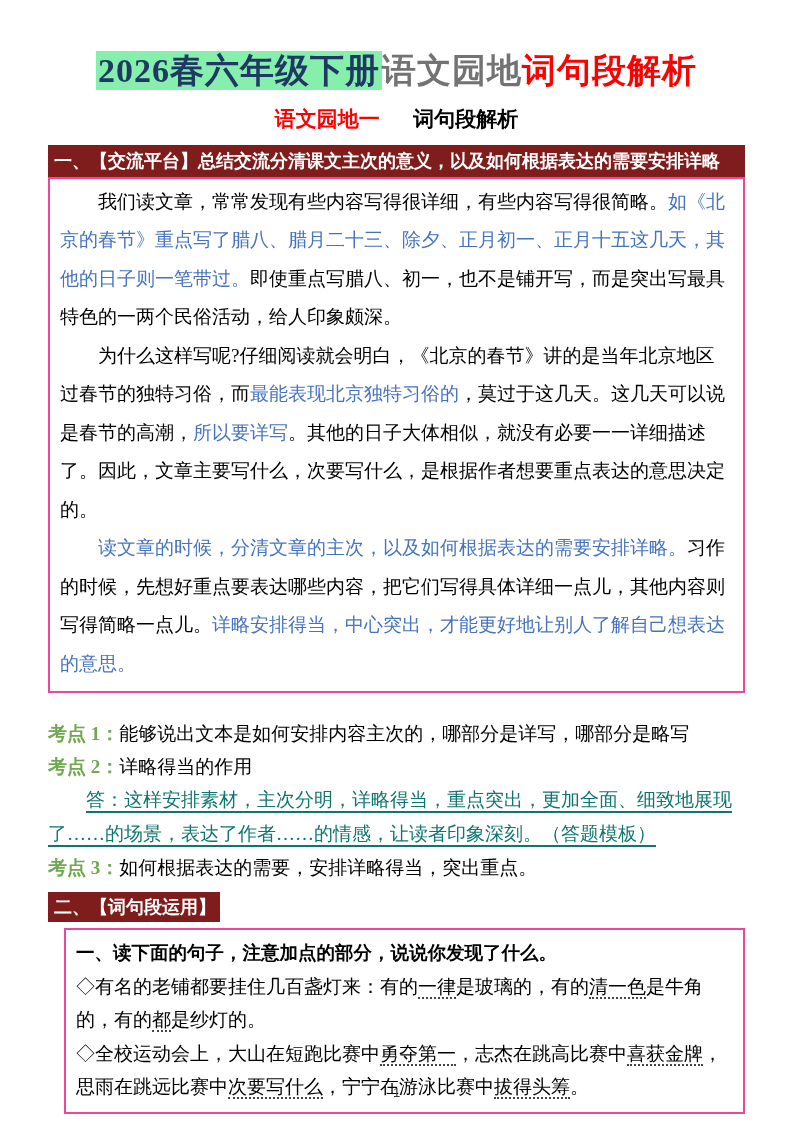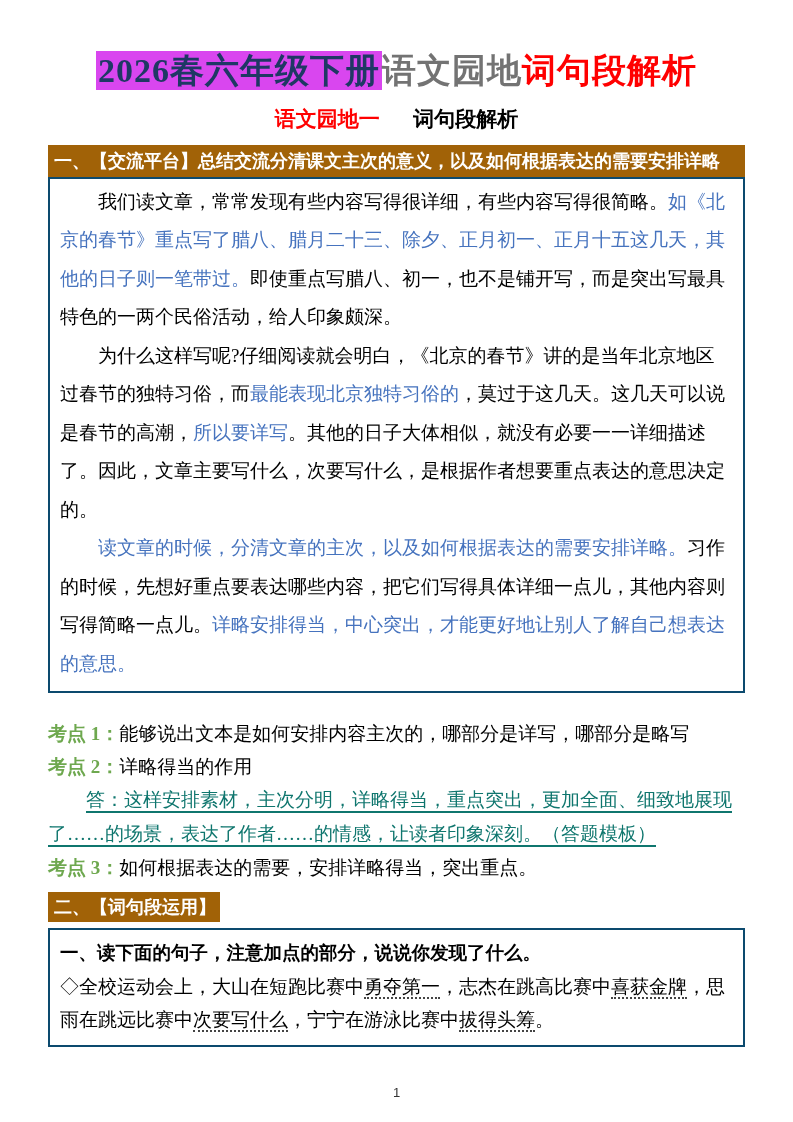--- a/index.html
+++ b/index.html
@@ -19,49 +19,49 @@
   
   .doc-title {
     padding-top: 50px;
     text-align: center;
     font-size: 34px;
     font-weight: bold;
     letter-spacing: 1px;
     line-height: 1.25;
     white-space: nowrap;
   }
-  .t-hl   { background: #d946ef; color: #1F3864; padding: 1px 2px; }
+  .t-hl   { background: #86efac; color: #1F3864; padding: 1px 2px; }
   .t-blue { color: #737373; }
   .t-red  { color: #FF0000; }
 
   .doc-subtitle {
     margin-top: 12px;
     text-align: center;
     font-size: 21px;
     font-weight: bold;
   }
   .sub-red   { color: #FF0000; }
   .sub-black { color: #000; margin-left: 1.6em; }
 
   
   .bar {
     margin-top: 12px;
-    background: #a16207;
+    background: #7f1d1d;
     color: #fff;
     font-weight: bold;
     font-size: 18px;
     padding: 4px 6px;
     white-space: nowrap;
   }
   .bar.full { width: auto; }
   .bar.short { display: inline-block; padding: 3px 4px 3px 6px; margin-top: 0; }
 
   
   .box {
-    border: 2px solid #0c4a6e;
+    border: 2px solid #ec4899;
     padding: 4px 10px 8px 10px;
     font-size: 19px;
   }
   .box1 p {
     margin: 0;
     text-indent: 2em;
     line-height: 38.5px;
   }
   .blue { color: #4673BE; }
 
@@ -75,21 +75,21 @@
     text-indent: 2em;
     text-decoration: underline;
     text-underline-offset: 5px;
     text-decoration-thickness: 1.5px;
     line-height: 34px;
   }
 
   .bar2-wrap { margin-top: 8px; }
 
   
-  .box2 { margin-top: 6px; line-height: 33.5px; padding: 6px 10px 8px 10px; }
+  .box2 { margin-top: 6px; line-height: 33.5px; padding: 6px 10px 8px 10px; margin-left: 16px; }
   .box2 .exercise-title { margin: 0; font-weight: bold; font-family: "Liberation Sans", sans-serif; font-size: 18.5px; }
   .box2 p.sentence { margin: 0; }
   .jiadian { border-bottom: 2px dotted #444; padding-bottom: 0px; }
 
   .page-number {
     position: absolute;
     bottom: 22px; left: 0; right: 0;
     text-align: center;
     font-size: 13px;
     color: #333;
@@ -125,20 +125,21 @@
       <p class="kd-answer">答：这样安排素材，主次分明，详略得当，重点突出，更加全面、细致地展现了……的场景，表达了作者……的情感，让读者印象深刻。（答题模板）</p>
       <p class="kd-line"><span class="kd-label">考点 3：</span><span>如何根据表达的需要，安排详略得当，突出重点。</span></p>
     </div>
 
     <div class="bar2-wrap">
       <div class="bar short">二、【词句段运用】</div>
     </div>
 
     <div class="box box2">
       <p class="exercise-title">一、读下面的句子，注意加点的部分，说说你发现了什么。</p>
+      <p class="sentence"><span>◇有名的老铺都要挂住几百盏灯来：有的</span><span class="jiadian">一律</span><span>是玻璃的，有的</span><span class="jiadian">清一色</span><span>是牛角的，有的</span><span class="jiadian">都</span><span>是纱灯的。</span></p>
       <p class="sentence"><span>◇全校运动会上，大山在短跑比赛中</span><span class="jiadian">勇夺第一</span><span>，志杰在跳高比赛中</span><span class="jiadian">喜获金牌</span><span>，思雨在跳远比赛中</span><span class="jiadian">次要写什么</span><span>，宁宁在游泳比赛中</span><span class="jiadian">拔得头筹</span><span>。</span></p>
     </div>
 
   </div>
 
   <div class="page-number">1</div>
 
 </div>
 
 </body></html>

